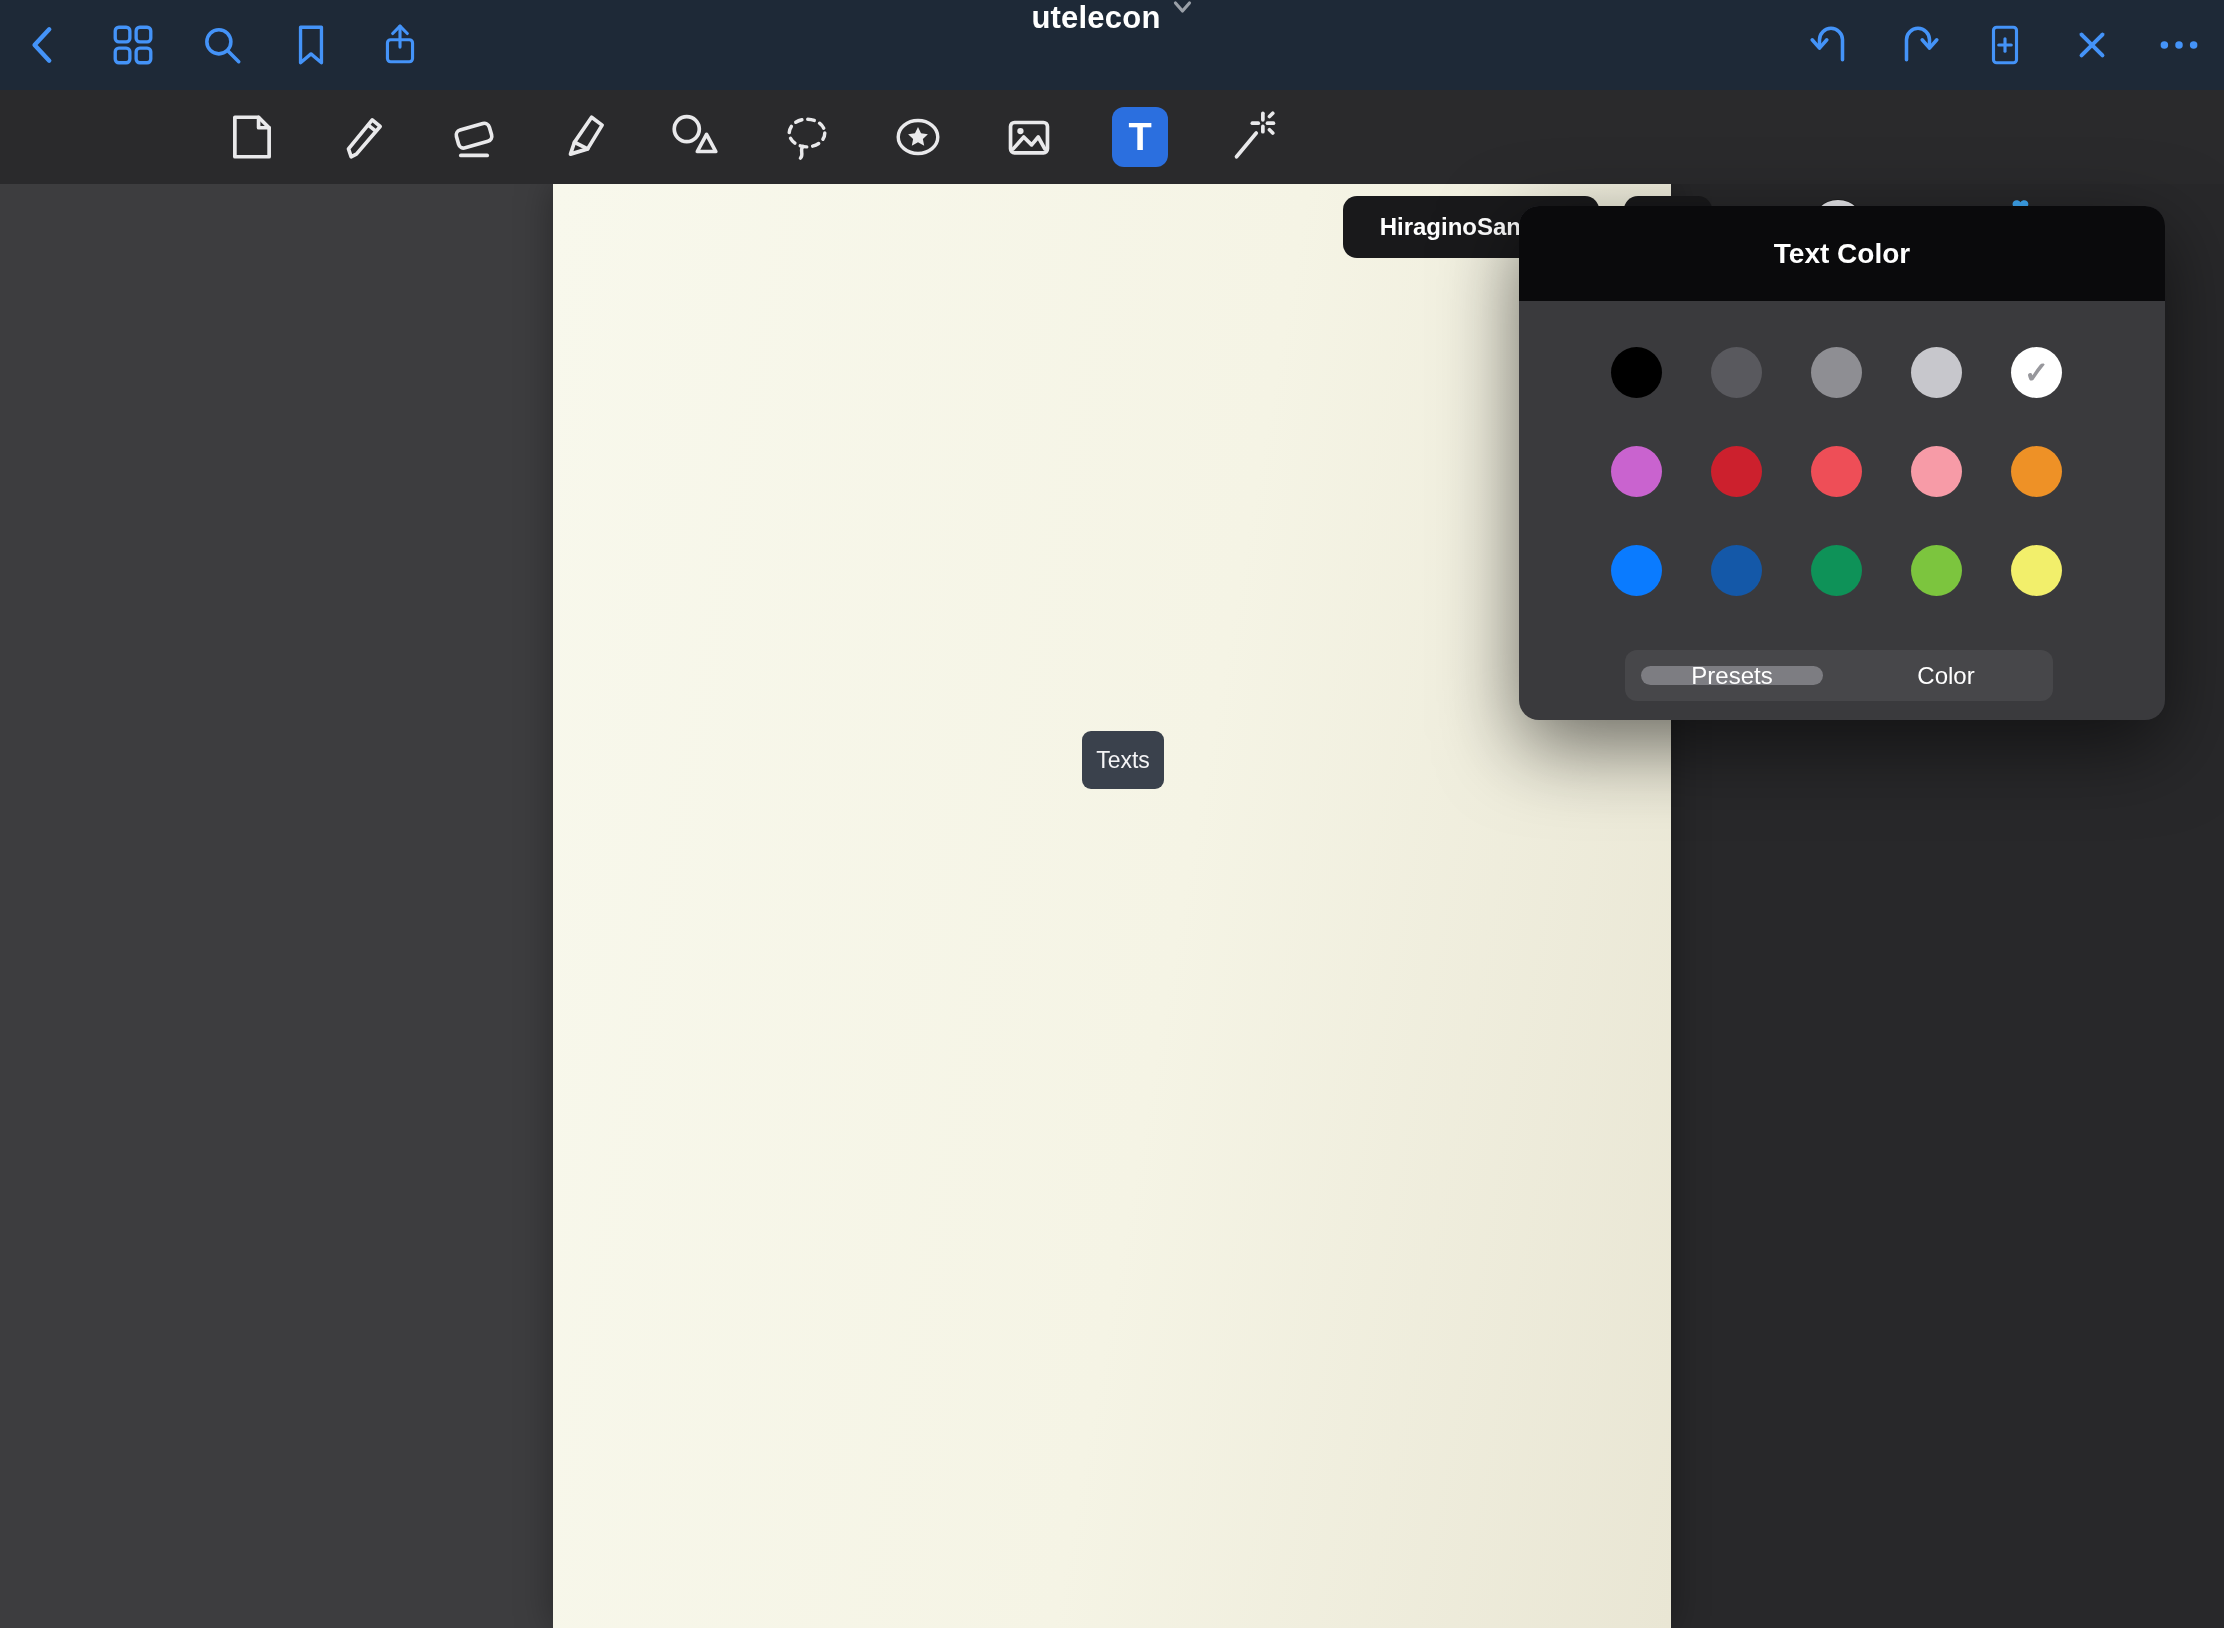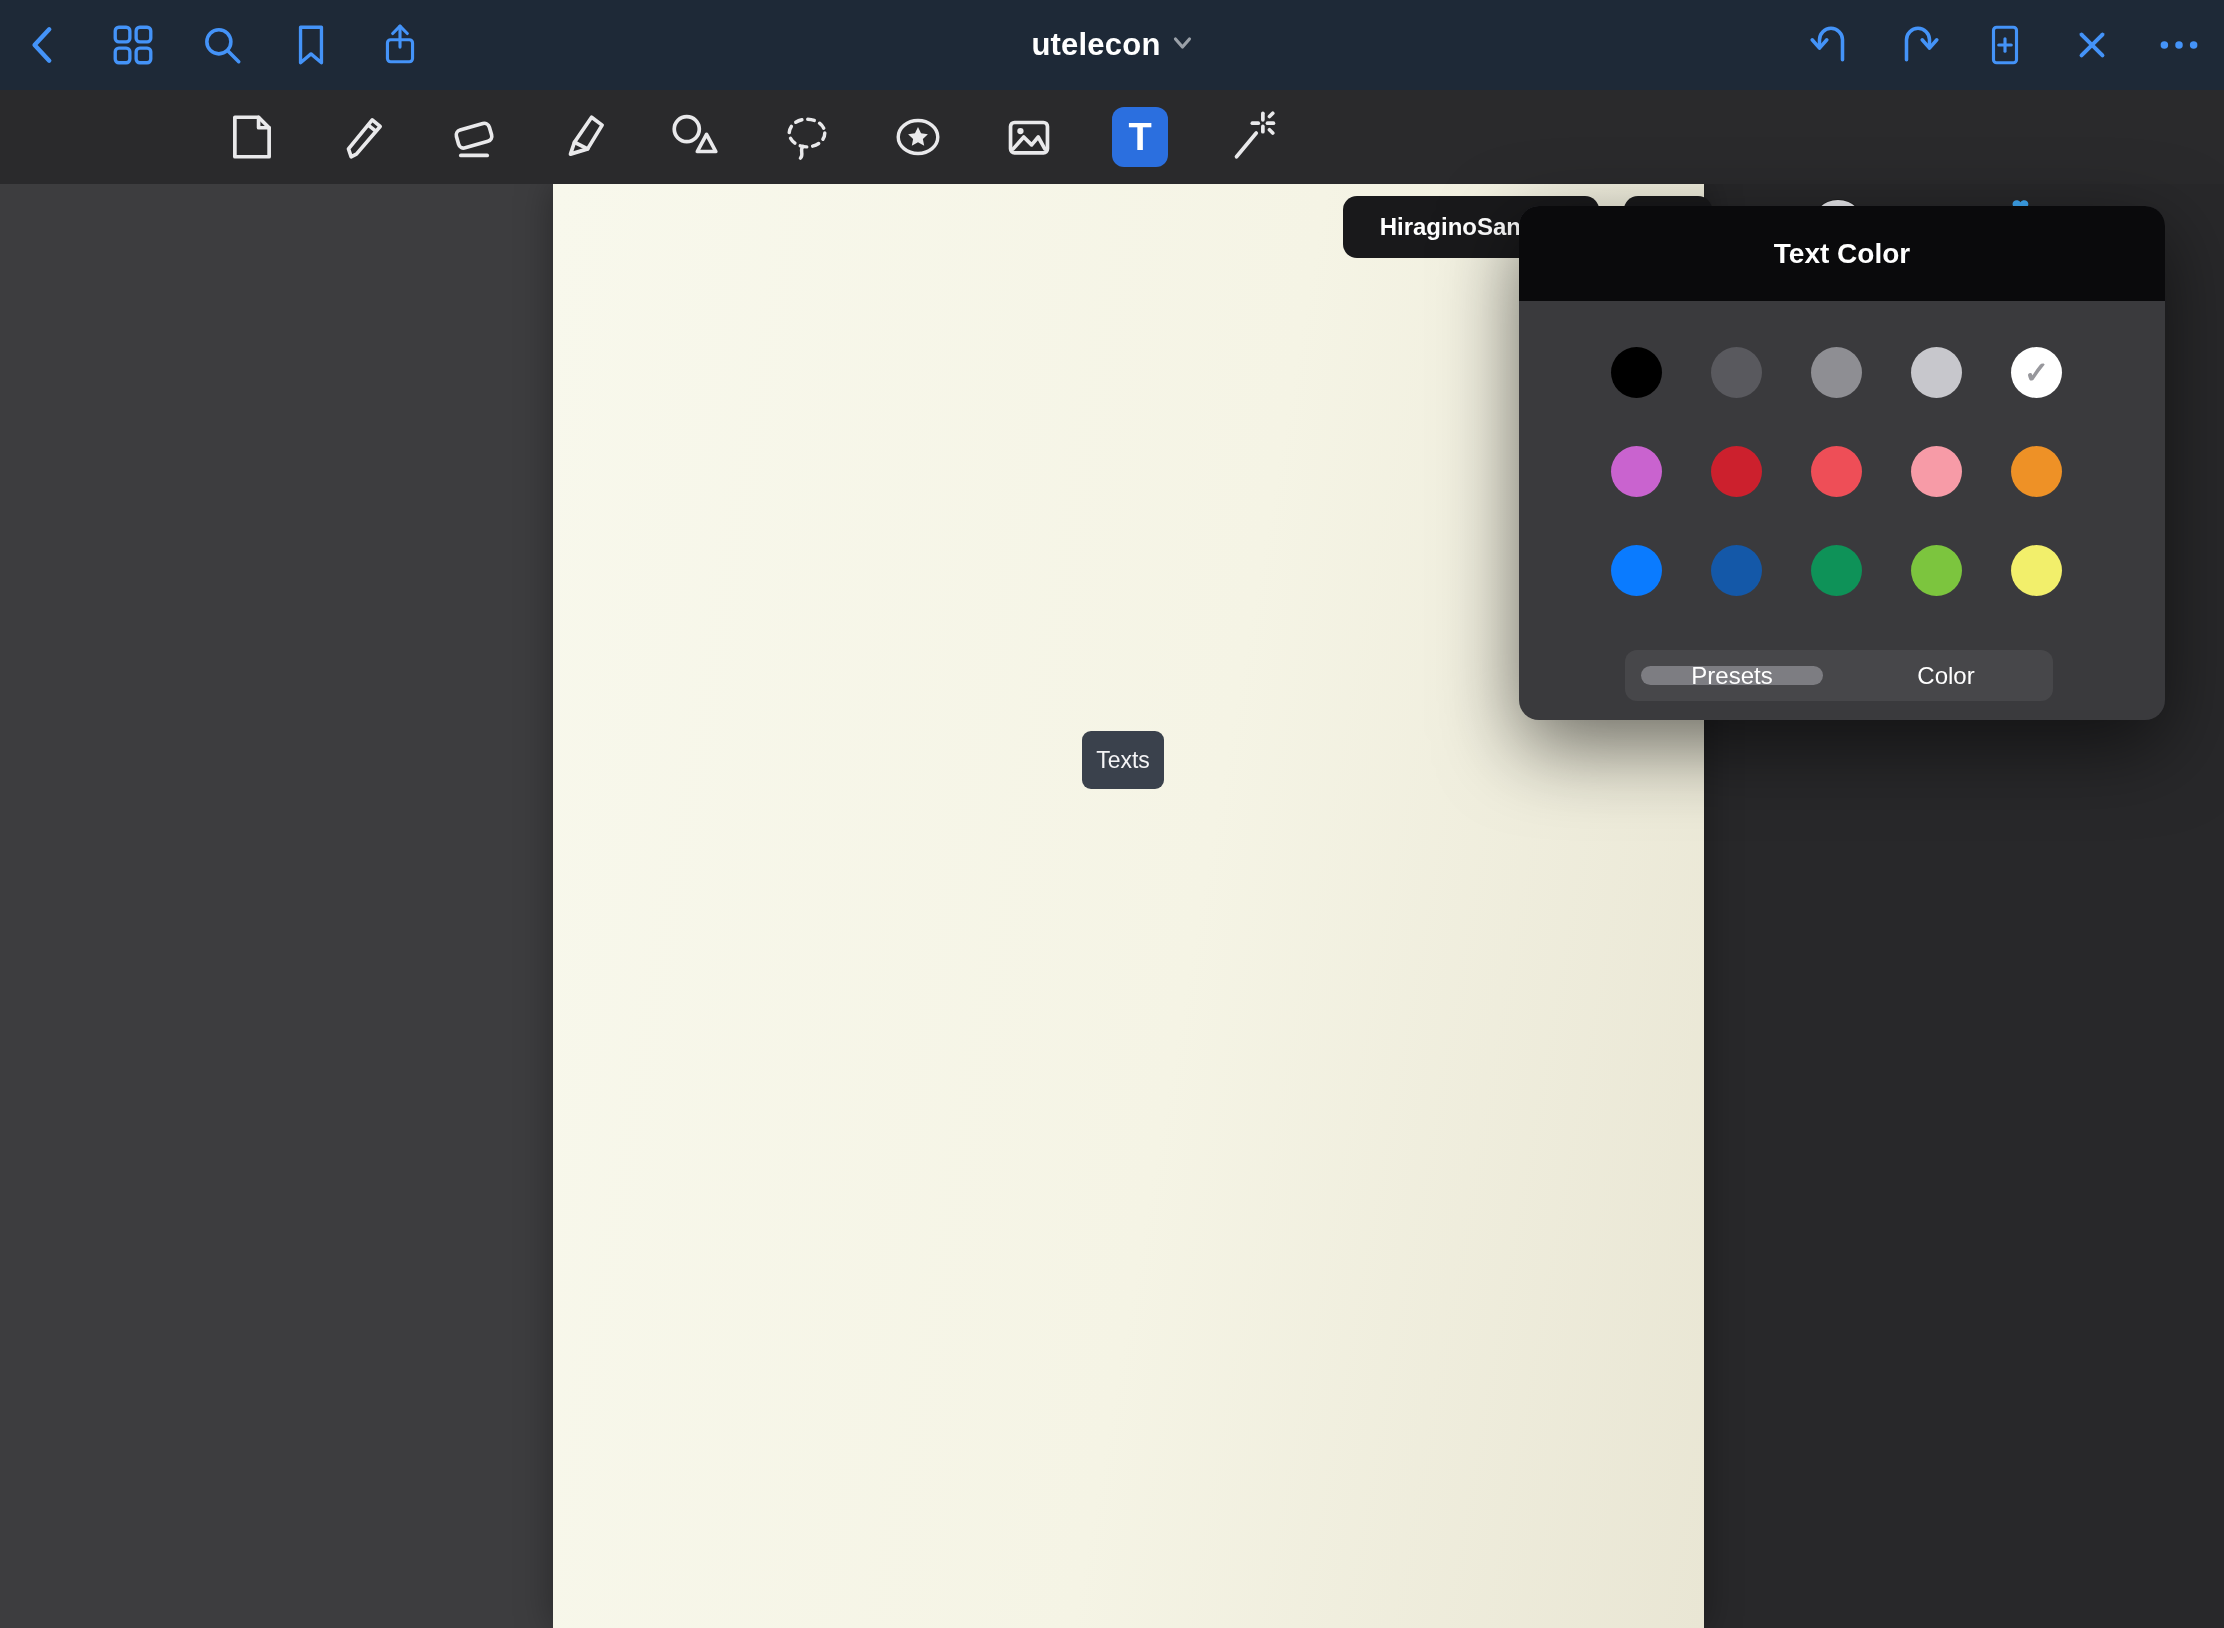--- a/index.html
+++ b/index.html
@@ -10,21 +10,21 @@
   }
   button{background:none;border:none;padding:0;cursor:pointer;font-family:inherit;}
 
   
   .top-bar{position:absolute;left:0;top:0;width:2224px;height:90px;background:#1e2937;z-index:20;}
   .nav-left{position:absolute;left:20px;top:0;height:90px;display:flex;align-items:center;gap:41px;}
   .nav-right{position:absolute;right:21px;top:0;height:90px;display:flex;align-items:center;gap:39px;}
   .nav-btn{width:48px;height:48px;display:flex;align-items:center;justify-content:center;}
   .nav-btn svg{display:block;}
   .title-wrap{position:absolute;left:50%;top:0;height:90px;transform:translateX(-50%);
-    display:flex;align-items:center;gap:12px;}
+    display:flex;gap:12px;}
   .doc-title{color:#ffffff;font-size:31px;font-weight:700;letter-spacing:.2px;}
 
   
   .toolbar{position:absolute;left:0;top:90px;width:2224px;height:94px;background:#2a2a2c;z-index:20;}
   .tools{position:absolute;left:224px;top:0;height:94px;display:flex;align-items:center;gap:55px;}
   .tool-btn{width:56px;height:94px;display:flex;align-items:center;justify-content:center;position:relative;}
   .tool-btn svg{display:block;}
   .tile{width:60px;height:60px;border-radius:12px;display:flex;align-items:center;justify-content:center;
     color:#ffffff;font-size:38px;font-weight:700;}
   .tool-btn.selected .tile{background:#2b6fdf;}
@@ -39,21 +39,21 @@
   .color-btn{position:absolute;left:1811px;top:110px;width:54px;height:54px;border-radius:50%;
     background:#ebebef;display:flex;align-items:center;justify-content:center;
     box-shadow:0 0 0 1px rgba(0,0,0,.25);}
   .style-btn{position:absolute;left:1970px;top:107px;width:60px;height:60px;
     display:flex;align-items:center;justify-content:center;}
 
   
   .right-dim{position:absolute;left:1671px;top:184px;width:553px;height:1444px;background:#28282a;z-index:1;}
   .canvas{position:absolute;left:553px;top:184px;width:1118px;height:1444px;z-index:2;
     background:linear-gradient(100deg,#f8f8ec 0%,#f5f4e5 55%,#e9e6d4 100%);
-    box-shadow:0 0 34px rgba(0,0,0,.35);padding-left:33px;}
+    box-shadow:0 0 34px rgba(0,0,0,.35);}
   .texts-box{position:absolute;left:529px;top:547px;width:82px;height:58px;background:#3a414c;
     border-radius:9px;color:#f4f4f6;font-size:23px;display:flex;align-items:center;justify-content:center;}
 
   
   .popover{position:absolute;left:1519px;top:206px;width:646px;height:514px;background:#3a3a3d;
     border-radius:20px;box-shadow:0 26px 80px rgba(0,0,0,.55);z-index:50;}
   .popover-header{height:95px;background:#0a0a0c;border-radius:20px 20px 0 0;display:flex;
     align-items:center;justify-content:center;color:#ffffff;font-size:28px;font-weight:600;}
   .swatch-grid{position:absolute;left:92px;top:141px;display:flex;flex-direction:column;gap:48px;}
   .swatch-row{display:flex;gap:49px;}

